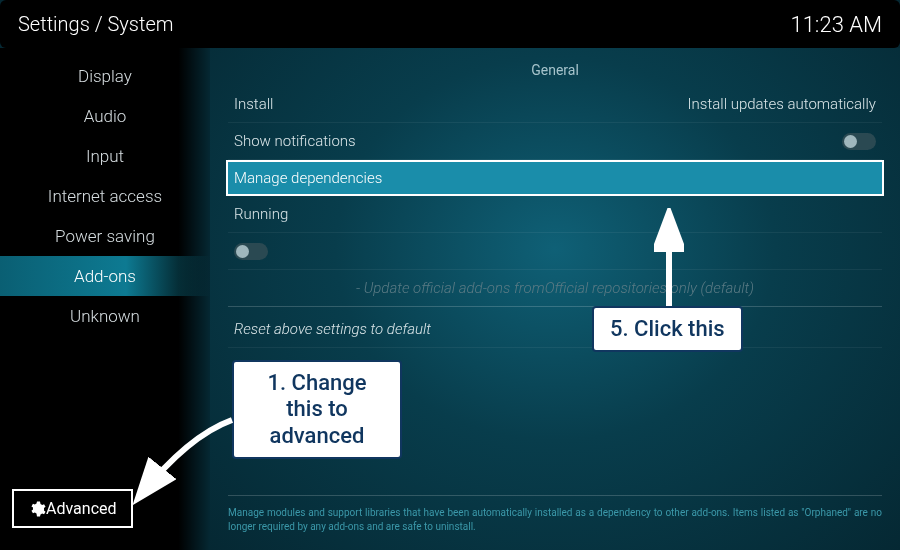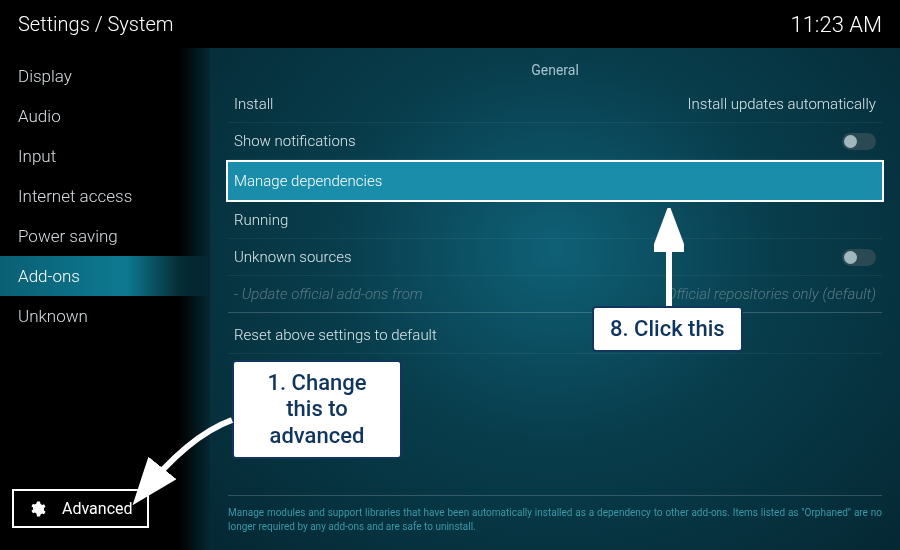--- a/index.html
+++ b/index.html
@@ -9,45 +9,47 @@
     background: #052833;
     color: #e8eef0;
     position: relative;
     overflow: hidden;
   }
   .header {
     display: flex; justify-content: space-between; align-items: center;
     height: 48px; padding: 0 18px;
     background: #000;
     color: #fff;
+    border-radius: 6px;
   }
   .header .title { font-size: 20px; font-weight: 300; }
   .header .clock { font-size: 22px; font-weight: 300; }
   .body { display: flex; height: 502px; }
   .sidebar {
     width: 210px;
     background: linear-gradient(to right, #000 0%, #000 85%, rgba(0,0,0,0) 100%);
     display: flex; flex-direction: column;
     position: relative;
+    text-align: center;
   }
   .sidebar-items { flex: 1; padding-top: 8px; }
   .sidebar-item {
     padding: 10px 18px;
     font-size: 17px; font-weight: 300;
     color: #d6dde0;
     cursor: pointer;
   }
   .sidebar-item.active {
     background: linear-gradient(to right, #0a5f73 0%, #0d7a92 60%, rgba(13,122,146,0) 100%);
     color: #fff;
   }
   .level-button {
     position: absolute; left: 12px; bottom: 22px;
     border: 2px solid #fff; padding: 8px 14px;
-    display: flex; align-items: center; gap: 16px;
+    display: flex; align-items: center; gap: 0;
     font-size: 16px; color: #fff;
     cursor: pointer;
     background: transparent;
   }
   .main {
     flex: 1; position: relative;
     background: radial-gradient(ellipse at 50% 40%, #0f6076 0%, #083d4c 45%, #052833 100%);
     padding: 0 18px;
   }
   .section-label {
@@ -59,27 +61,27 @@
     height: 37px; padding: 0 6px;
     font-size: 15px; font-weight: 300;
     border-bottom: 1px solid rgba(255,255,255,0.06);
     color: #dbe6e9;
     cursor: pointer;
   }
   .setting-row.highlight {
     background: #1a8daa;
     border: 2px solid #fff;
     color: #fff;
-    height: 42px;
+    height: 36px;
     margin: 0 -2px;
   }
-  .setting-row.disabled { color: #5a7a84; font-style: italic; cursor: default; }
+  .setting-row.disabled { color: #5a7a84; font-style: italic; cursor: default; justify-content: center; }
   .setting-row.disabled .setting-value { color: #5a7a84; }
   .setting-row.section-end { border-bottom: 1px solid rgba(255,255,255,0.18); }
-  .setting-row.reset { margin-top: 4px; }
+  .setting-row.reset { margin-top: 4px; font-style: italic; }
   .setting-value { font-size: 15px; color: #dbe6e9; }
   .toggle {
     width: 34px; height: 17px; border-radius: 10px;
     background: #2a4952; position: relative;
   }
   .toggle::after {
     content: ""; position: absolute; width: 13px; height: 13px;
     border-radius: 50%; background: #9fb7bd; top: 2px; left: 2px;
   }
   .help-text {
@@ -140,37 +142,36 @@
       <span>Show notifications</span>
       <span class="toggle"></span>
     </div>
     <div class="setting-row highlight">
       <span>Manage dependencies</span>
     </div>
     <div class="setting-row">
       <span>Running</span>
     </div>
     <div class="setting-row">
-      <span>Unknown sources</span>
       <span class="toggle"></span>
     </div>
     <div class="setting-row disabled section-end">
       <span>- Update official add-ons from</span>
       <span class="setting-value">Official repositories only (default)</span>
     </div>
     <div class="setting-row reset">
       <span>Reset above settings to default</span>
     </div>
 
     <div class="help-text">Manage modules and support libraries that have been automatically installed as a dependency to other add-ons. Items listed as "Orphaned" are no longer required by any add-ons and are safe to uninstall.</div>
   </div>
 </div>
 
 <div class="callout callout-1">1. Change this to advanced</div>
-<div class="callout callout-2">8. Click this</div>
+<div class="callout callout-2">5. Click this</div>
 
 <svg class="arrow" style="left:128px; top:416px; width:110px; height:94px;" viewBox="0 0 110 94">
   <defs>
       <marker id="ah1" markerWidth="10" markerHeight="10" refX="6" refY="3" orient="auto">
         <path d="M0,0 L8,3 L0,6 Z" fill="#fff"></path>
       </marker>
     </defs>
   <path d="M104,4 Q60,20 12,80" stroke="#fff" stroke-width="6" fill="none" marker-end="url(#ah1)"></path>
 </svg>
 <svg class="arrow" style="left:654px; top:208px; width:30px; height:100px;" viewBox="0 0 30 100">

